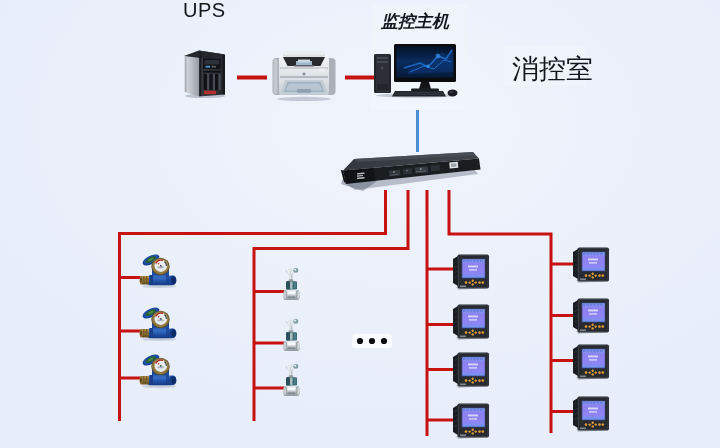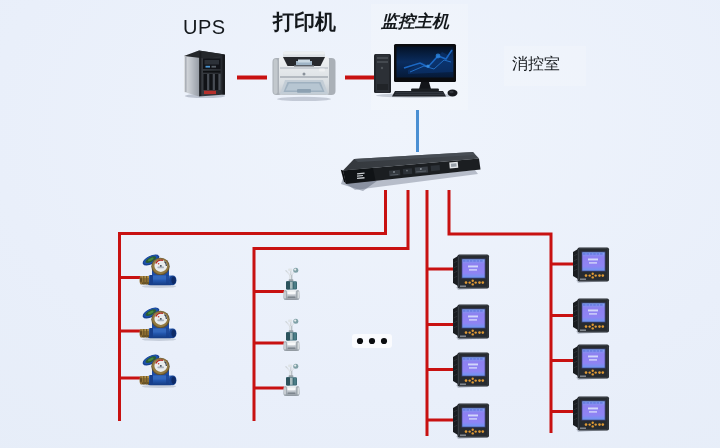--- a/index.html
+++ b/index.html
@@ -3,24 +3,24 @@
 <meta charset="utf-8">
 <style>
   html,body{margin:0;padding:0;}
   #stage{
     position:relative;width:720px;height:448px;overflow:hidden;
     background:radial-gradient(ellipse 900px 600px at 55% 28%, #eff4fc 0%, #e9effa 45%, #e3ebf6 100%);
     font-family:"Liberation Sans", sans-serif;
   }
   .abs{position:absolute;}
   .label{color:#14181c;white-space:nowrap;line-height:1;}
-  #label-ups{left:183px;top:17px;font-size:20px;font-weight:500;letter-spacing:0.5px;}
+  #label-ups{left:183px;top:0;font-size:20px;font-weight:500;letter-spacing:0.5px;}
   #label-printer{left:273px;top:11px;font-size:21px;font-weight:700;letter-spacing:0;}
   #label-host{left:381px;top:13px;font-size:17px;font-weight:700;letter-spacing:0;font-style:italic;}
-  #label-room{left:512px;top:56px;font-size:16px;font-weight:500;letter-spacing:0;}
+  #label-room{left:512px;top:56px;font-size:27px;font-weight:500;letter-spacing:0;}
   .litebox{background:rgba(255,255,255,0.20);}
 </style>
 </head>
 <body>
 
 <div id="stage">
 
   <div class="abs litebox" style="left:371px;top:4px;width:97px;height:106px;"></div>
   <div class="abs litebox" style="left:504px;top:46px;width:82px;height:40px;"></div>
 
@@ -301,21 +301,20 @@
       <symbol id="sym-dots" viewBox="0 0 40 14">
         <rect x="0" y="0" width="40" height="14" rx="3" fill="rgba(255,255,255,0.75)"></rect>
         <circle cx="8" cy="7" r="3.1" fill="#0b0d10"></circle>
         <circle cx="20" cy="7" r="3.1" fill="#0b0d10"></circle>
         <circle cx="32" cy="7" r="3.1" fill="#0b0d10"></circle>
       </symbol>
     </defs>
   </svg>
 
   <div class="abs label" id="label-ups">UPS</div>
-  <div class="abs label" id="label-printer">打印机</div>
   <div class="abs label" id="label-host">监控主机</div>
   <div class="abs label" id="label-room">消控室</div>
 
   <svg class="abs" style="left:181px;top:46px;" width="46" height="52">
       <use href="#sym-ups"></use>
     </svg>
   <svg class="abs" style="left:270px;top:49px;" width="68" height="52">
       <use href="#sym-printer"></use>
     </svg>
   <svg class="abs" style="left:370px;top:42px;" width="90" height="56">

